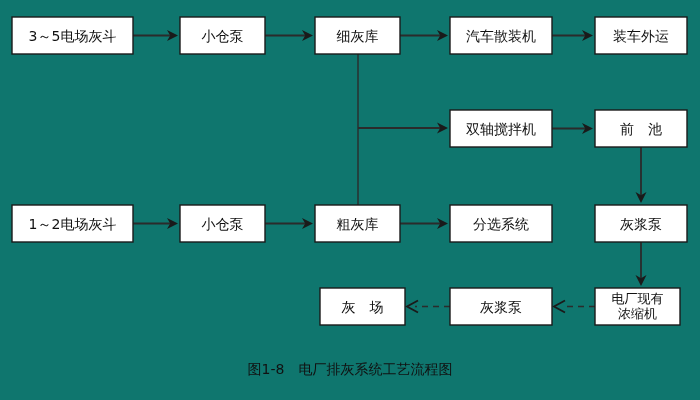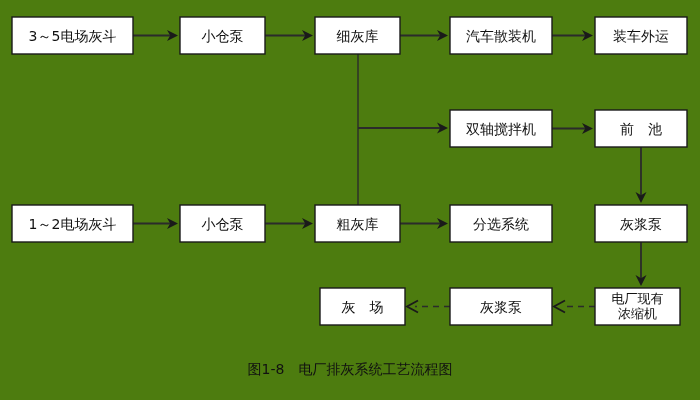--- a/index.html
+++ b/index.html
@@ -10,21 +10,21 @@
   body {
     width: 700px;
     height: 400px;
     font-family: "DejaVu Sans", "Liberation Sans", sans-serif;
     overflow: hidden;
   }
   #diagram-root {
     position: relative;
     width: 700px;
     height: 400px;
-    background: #4d7c0f;
+    background: #0f766e;
   }
   svg.flow-canvas {
     position: absolute;
     top: 0;
     left: 0;
     width: 700px;
     height: 400px;
     display: block;
   }
   .node-box {

